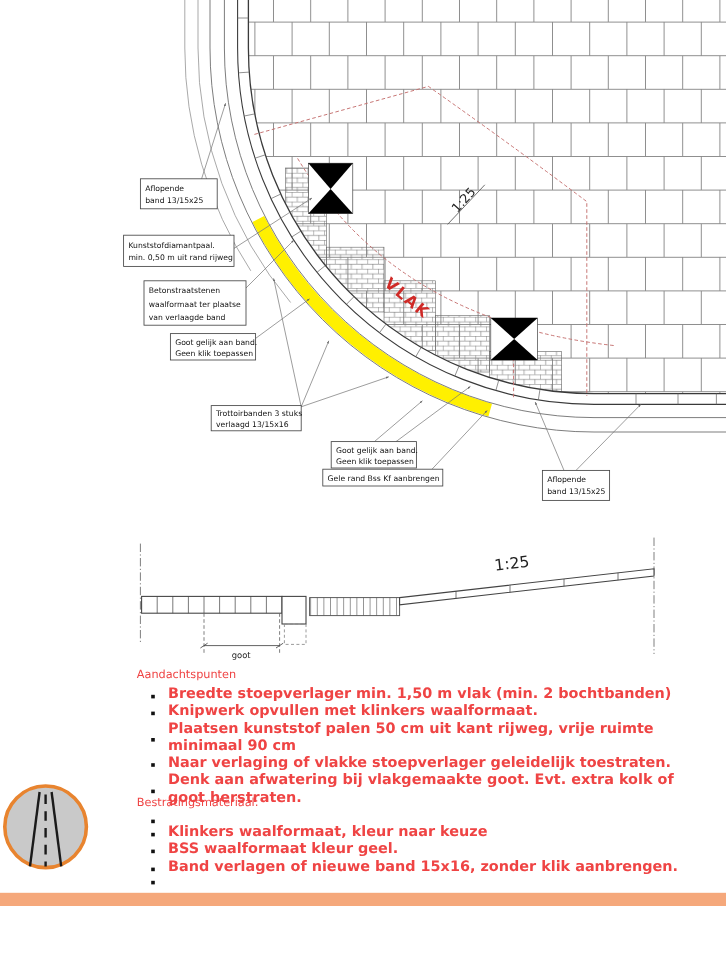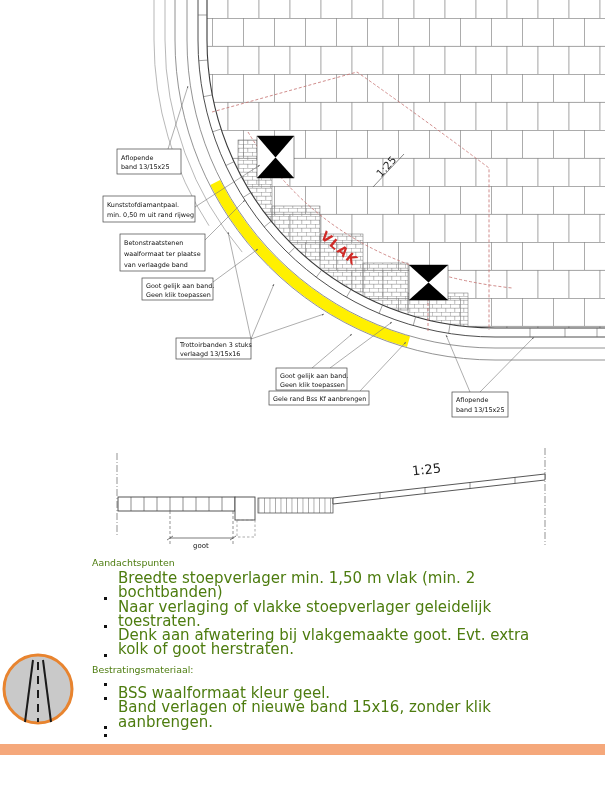--- a/index.html
+++ b/index.html
@@ -19,24 +19,24 @@
   .faintline{stroke:#999;stroke-width:0.7;fill:none;}
   .tick{stroke:#666;stroke-width:0.6;}
   .red-dash{stroke:var(--sightline-red);stroke-width:0.8;fill:none;stroke-dasharray:3,2;}
   .yellow-arc{stroke:var(--highlight-yellow);stroke-width:11;fill:none;}
   .vlak{fill:var(--vlak-red);font-size:13px;font-weight:bold;letter-spacing:1.5px;}
   .scaletxt{fill:#222;font-size:10.5px;}
   .sect-scale{fill:#222;font-size:13px;}
   .goottxt{fill:#222;font-size:7px;}
   .dashdot{stroke:#666;stroke-width:0.7;fill:none;stroke-dasharray:7,2,1,2;}
   .gdash{stroke:#666;stroke-width:0.7;fill:none;stroke-dasharray:3,2;}
-  .lists{position:absolute;left:92px;width:470px;color:#4d7c0f;}
+  .lists{position:absolute;left:114px;width:470px;color:#ef4444;}
   .lists .ltitle{font-size:9.4px;margin:0 0 3px 0;}
   .lists ul{list-style:none;margin:0;padding:0;}
-  .lists li{display:flex;align-items:flex-end;font-size:15px;line-height:14.3px;}
+  .lists li{display:flex;align-items:center;font-size:12px;line-height:14.3px;font-weight:bold;}
   .bullet{flex:0 0 3px;width:3px;height:3px;background:#111;margin:5px 11px 0 12px;}
   .orange-bar{position:absolute;left:0;top:744px;width:605px;height:11px;background:var(--bar-orange);}
   .footer-title{position:absolute;left:24px;top:768px;font-size:18.5px;letter-spacing:0.6px;color:var(--title-gray);}
 </style>
 </head>
 <body>
 
 <div class="page">
 
   <svg width="605" height="445" viewBox="0 0 605 445" style="position:absolute;left:0;top:0;">
@@ -235,34 +235,46 @@
 
   <div class="lists" style="top:557px;">
     <p class="ltitle">Aandachtspunten</p>
     <ul>
       <li>
           <span class="bullet"></span>
           <span>Breedte stoepverlager min. 1,50 m vlak (min. 2 bochtbanden)</span>
         </li>
       <li>
           <span class="bullet"></span>
+          <span>Knipwerk opvullen met klinkers waalformaat.</span>
+        </li>
+      <li>
+          <span class="bullet"></span>
+          <span>Plaatsen kunststof palen 50 cm uit kant rijweg, vrije ruimte minimaal 90 cm</span>
+        </li>
+      <li>
+          <span class="bullet"></span>
           <span>Naar verlaging of vlakke stoepverlager geleidelijk toestraten.</span>
         </li>
       <li>
           <span class="bullet"></span>
           <span>Denk aan afwatering bij vlakgemaakte goot. Evt. extra kolk of goot herstraten.</span>
         </li>
     </ul>
   </div>
 
   <div class="lists" style="top:664px;">
     <p class="ltitle">Bestratingsmateriaal:</p>
     <ul>
       <li>
           <span class="bullet"></span>
+        </li>
+      <li>
+          <span class="bullet"></span>
+          <span>Klinkers waalformaat, kleur naar keuze</span>
         </li>
       <li>
           <span class="bullet"></span>
           <span>BSS waalformaat kleur geel.</span>
         </li>
       <li>
           <span class="bullet"></span>
           <span>Band verlagen of nieuwe band 15x16, zonder klik aanbrengen.</span>
         </li>
       <li>

